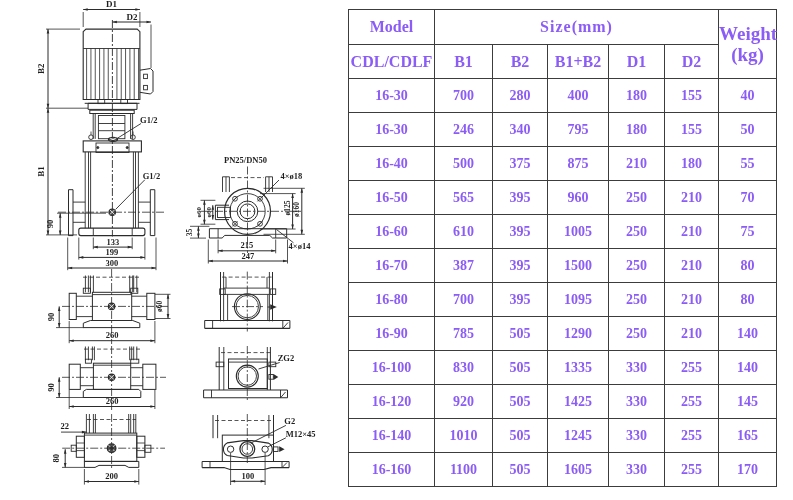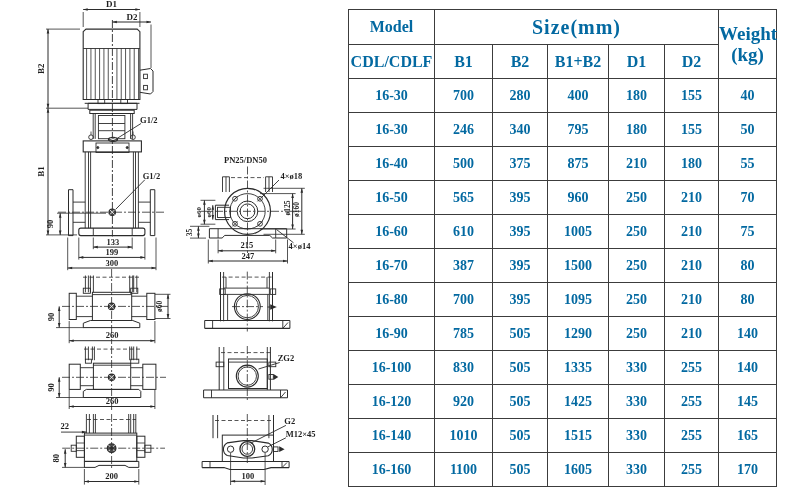--- a/index.html
+++ b/index.html
@@ -1,21 +1,21 @@
 <!DOCTYPE html>
 <html><head>
 <meta charset="utf-8">
 <style>
 html,body{margin:0;padding:0;background:#fff;}
 body{width:793px;height:500px;position:relative;font-family:"Liberation Serif",serif;}
 #draw{position:absolute;left:0;top:0;filter:blur(0.35px);}
-#tbl{filter:blur(0.25px);position:absolute;left:348px;top:9px;width:428px;height:478px;border-collapse:collapse;table-layout:fixed;font-family:"Liberation Serif",serif;font-weight:bold;color:#0369a1;}
+#tbl{filter:blur(0.25px);position:absolute;left:348px;top:9px;width:428px;height:478px;border-collapse:collapse;table-layout:fixed;font-family:"Liberation Serif",serif;font-weight:bold;color:#8b5cf6;}
 #tbl td{border:1px solid #3c3c3c;text-align:center;vertical-align:middle;padding:0;font-size:14px;}
 #tbl td.h1{font-size:16px;}
-#tbl td.big{font-size:20px;letter-spacing:1px;}
+#tbl td.big{font-size:16px;letter-spacing:1px;}
 </style>
 </head>
 <body>
 <svg id="draw" width="345" height="500" viewBox="0 0 345 500" fill="none" stroke="#2b2b2b" stroke-width="1">
 <g id="all">
 <line x1="112.4" y1="20" x2="112.4" y2="236.5" stroke-width="0.9" stroke-dasharray="8,2,2,2" stroke="#2b2b2b"></line>
 <line x1="83.2" y1="9.5" x2="139.9" y2="9.5" stroke-width="1" stroke="#2b2b2b"></line>
 <polygon points="83.2,9.5 87.7,8.2 87.7,10.8" fill="#2b2b2b" stroke="none"></polygon>
 <polygon points="139.9,9.5 135.4,10.8 135.4,8.2" fill="#2b2b2b" stroke="none"></polygon>
 <text x="111.55000000000001" y="7" font-size="9" font-weight="bold" fill="#1e1e1e" stroke="none" text-anchor="middle" font-family="Liberation Serif, serif">D1</text>
@@ -519,21 +519,21 @@
         <td>505</td>
         <td>1425</td>
         <td>330</td>
         <td>255</td>
         <td>145</td>
       </tr>
 <tr>
         <td>16-140</td>
         <td>1010</td>
         <td>505</td>
-        <td>1515</td>
+        <td>1245</td>
         <td>330</td>
         <td>255</td>
         <td>165</td>
       </tr>
 <tr>
         <td>16-160</td>
         <td>1100</td>
         <td>505</td>
         <td>1605</td>
         <td>330</td>

